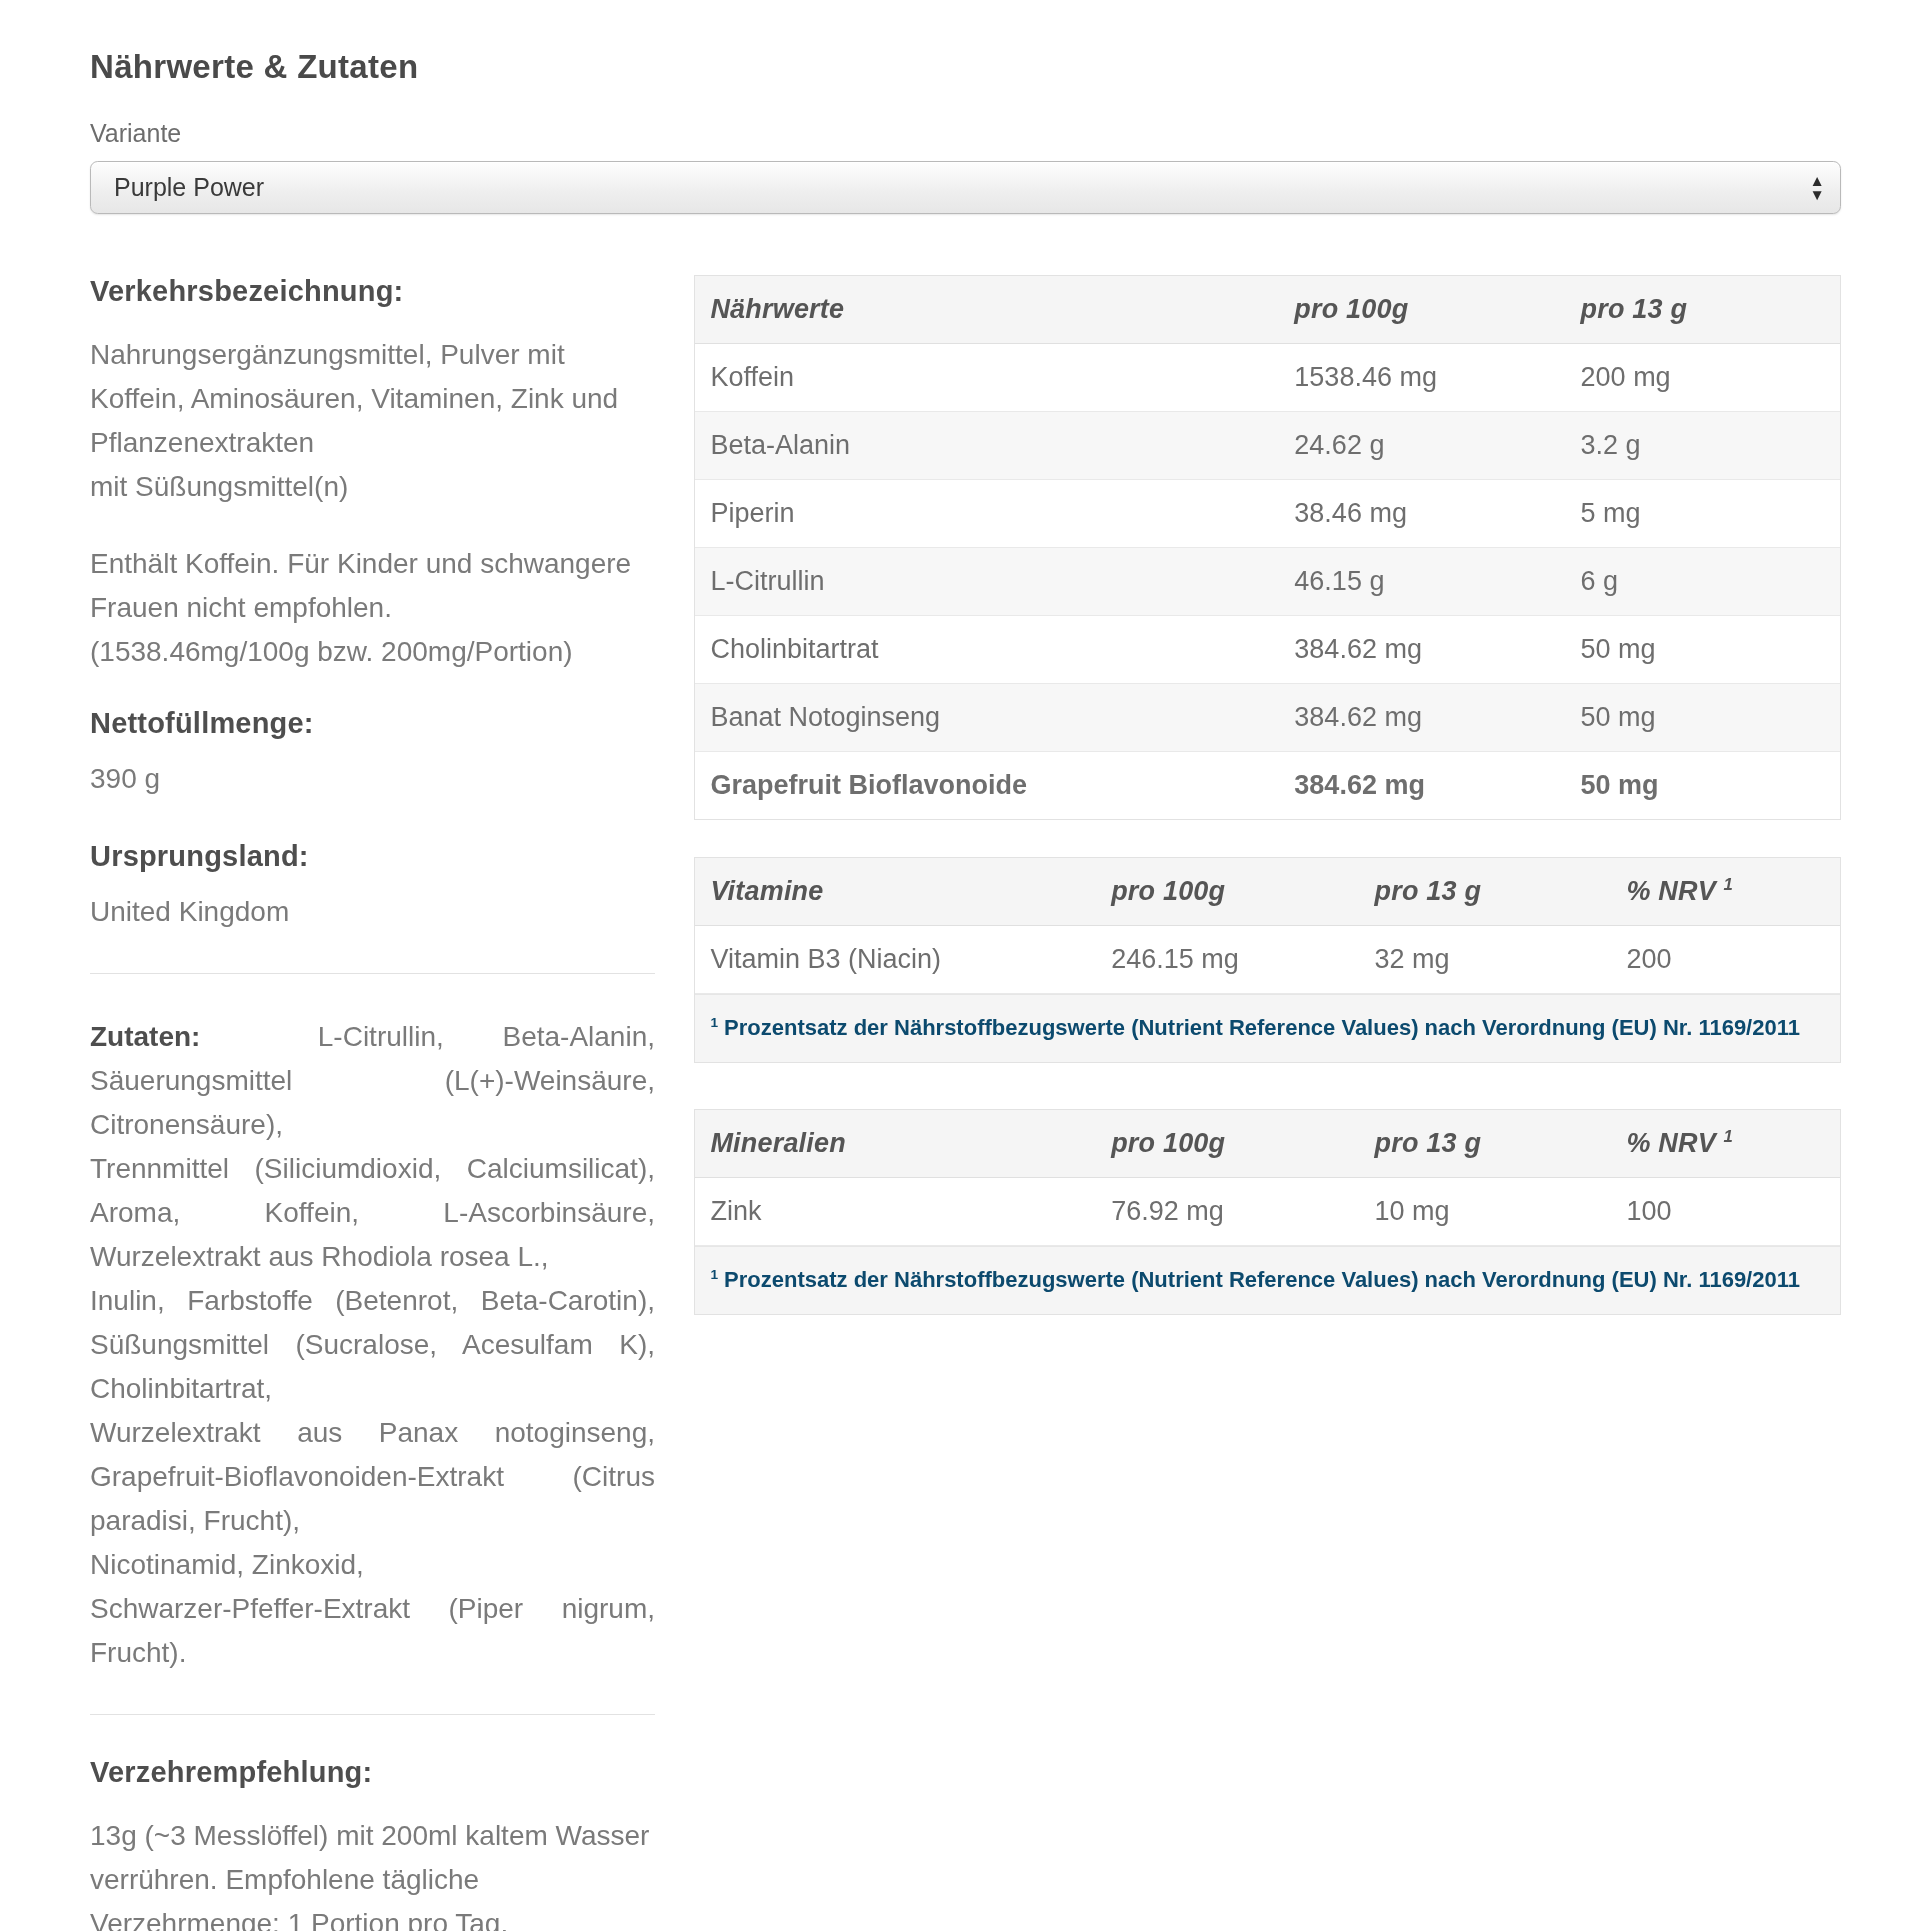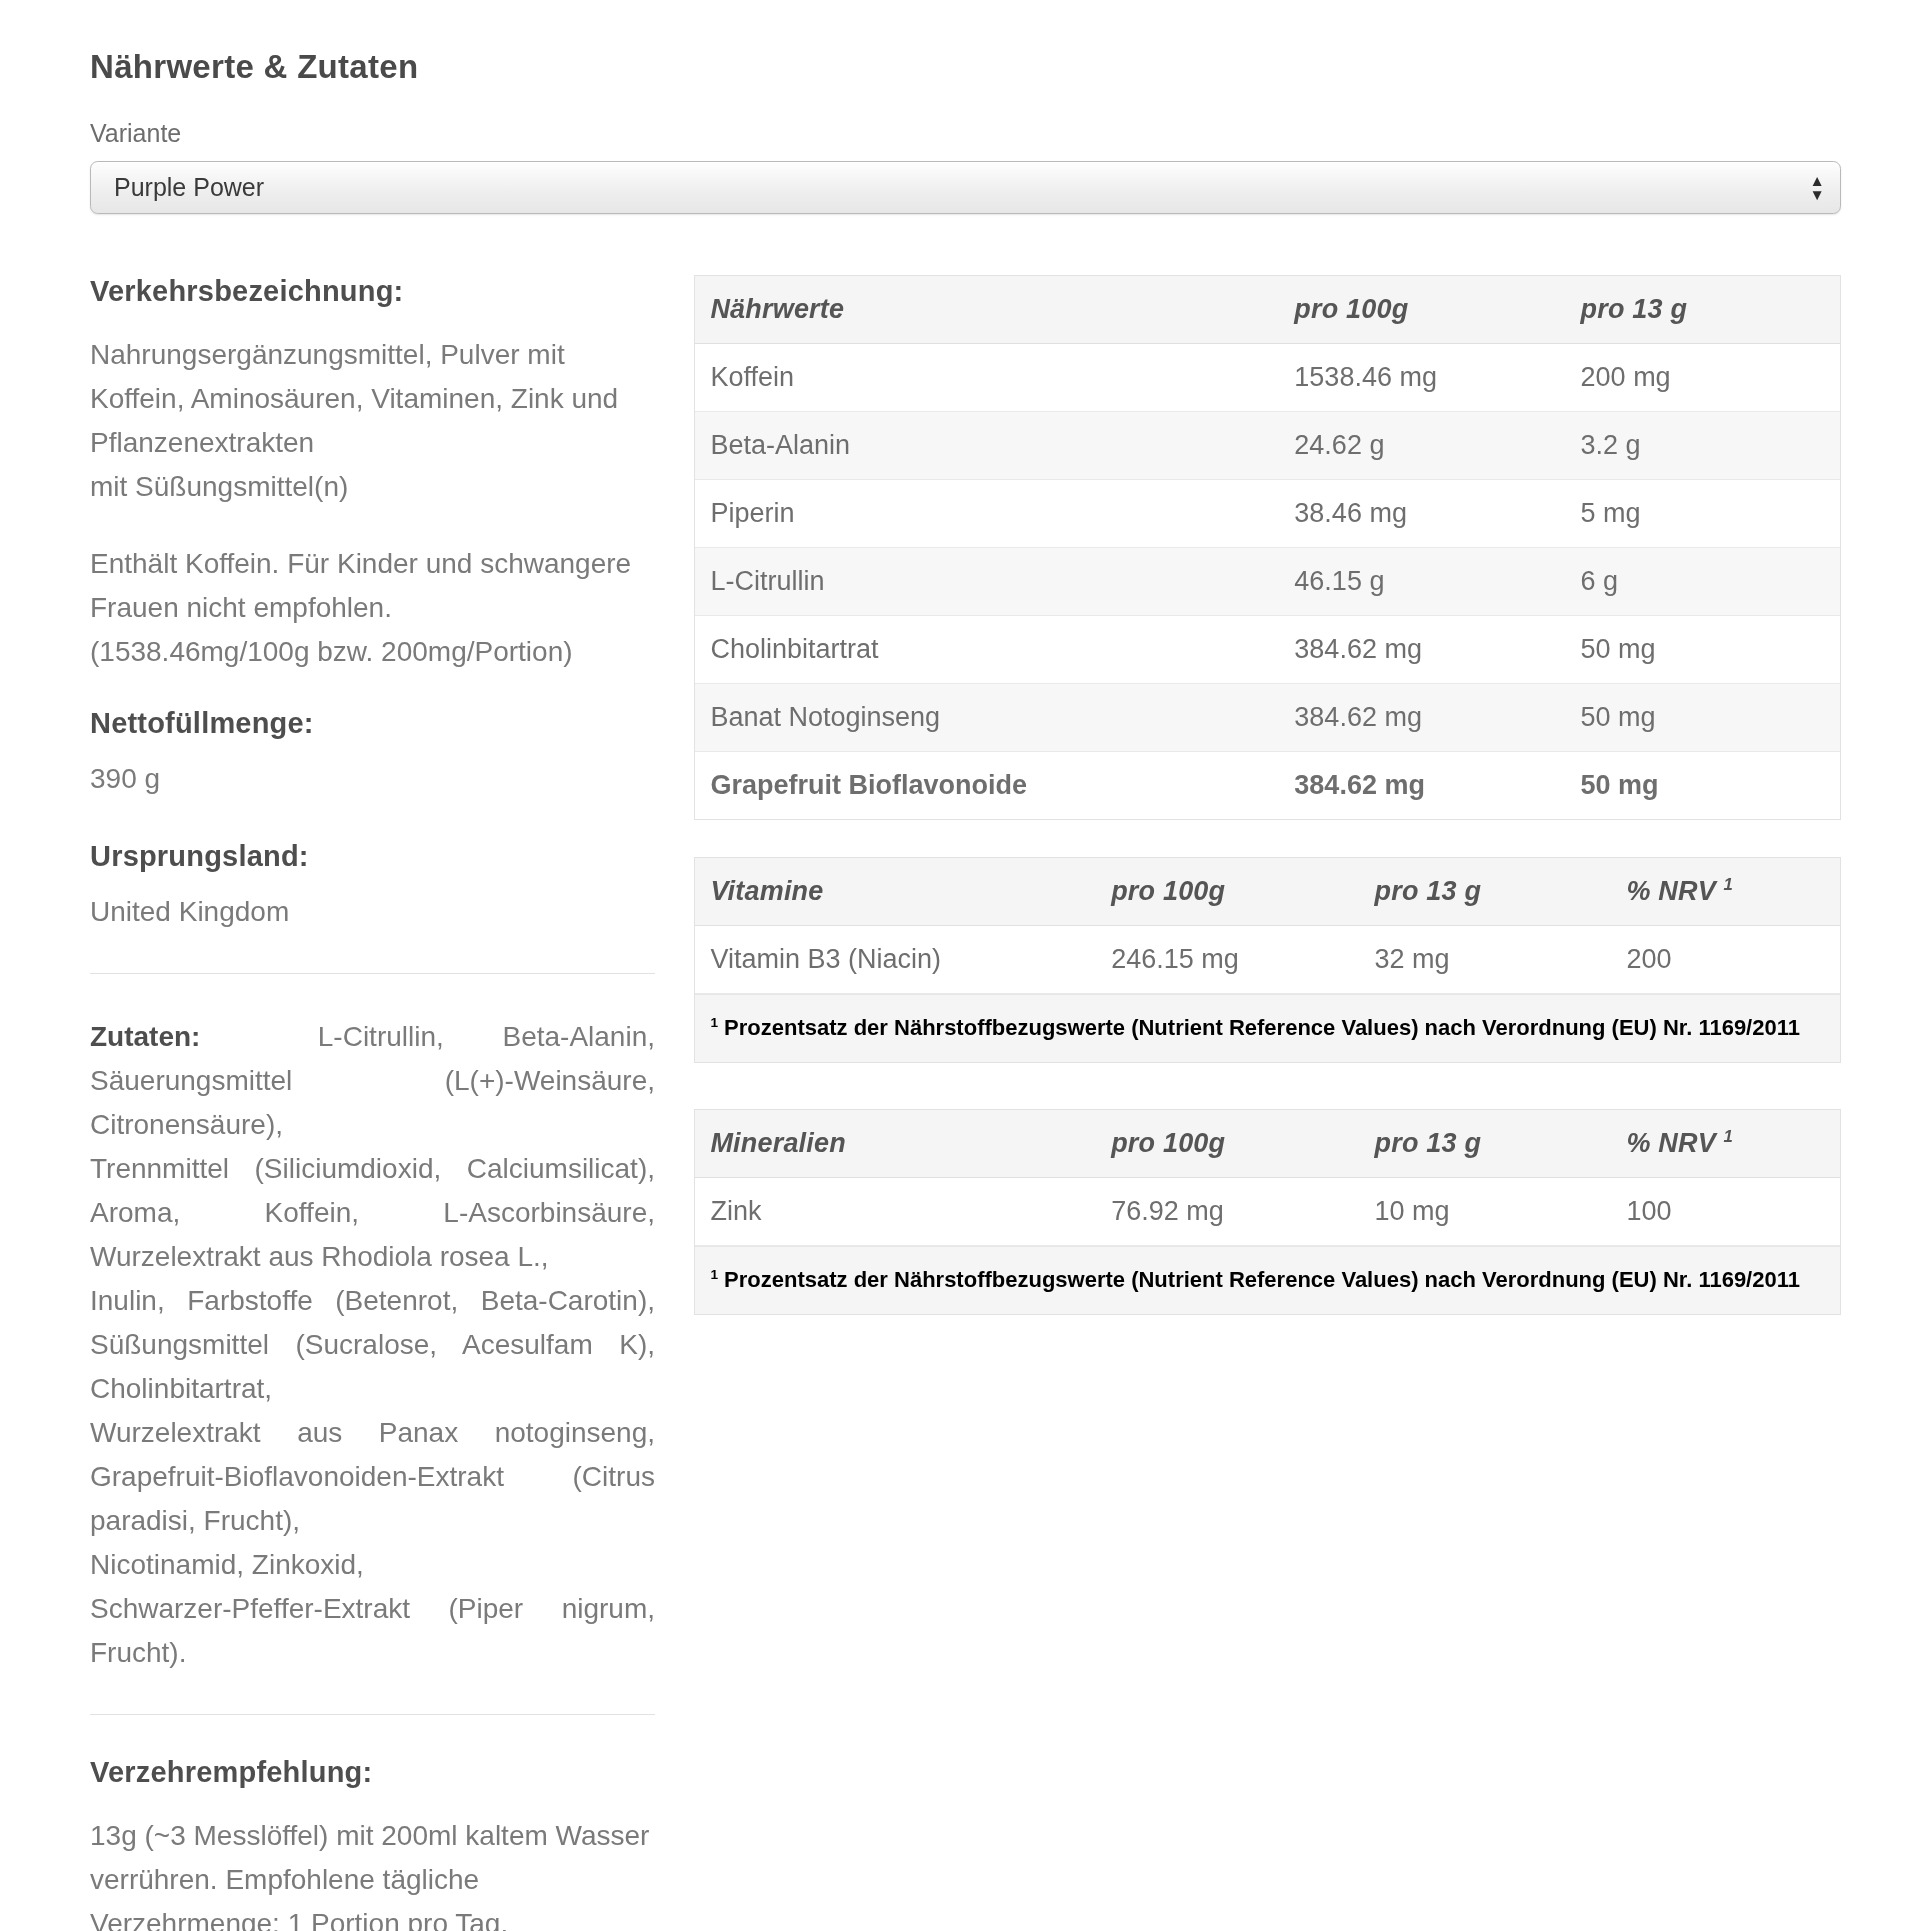--- a/index.html
+++ b/index.html
@@ -82,21 +82,21 @@
   }
   table.data-table td{
     height:67px;padding:0 9.7px 0 15.4px;
     border-bottom:1px solid #e9e9e9;
     background:#ffffff;
   }
   table.data-table tbody tr.data-row:nth-child(even) td{background:#f7f7f7;}
   table.data-table tbody tr:last-child td{border-bottom:none;font-weight:bold;}
   table.data-table tr.footnote-row td{
     background:#f5f5f5 !important;
-    font-size:22px;color:#000000;
+    font-size:22px;color:#0c4a6e;
     border-top:1px solid #e6e6e6;
   }
   .table-gap1{margin-bottom:37px;}
   .table-gap2{margin-bottom:46px;}
   sup{font-size:.62em;vertical-align:super;line-height:0;}
 </style>
 </head>
 <body>
 
 <div class="container">

